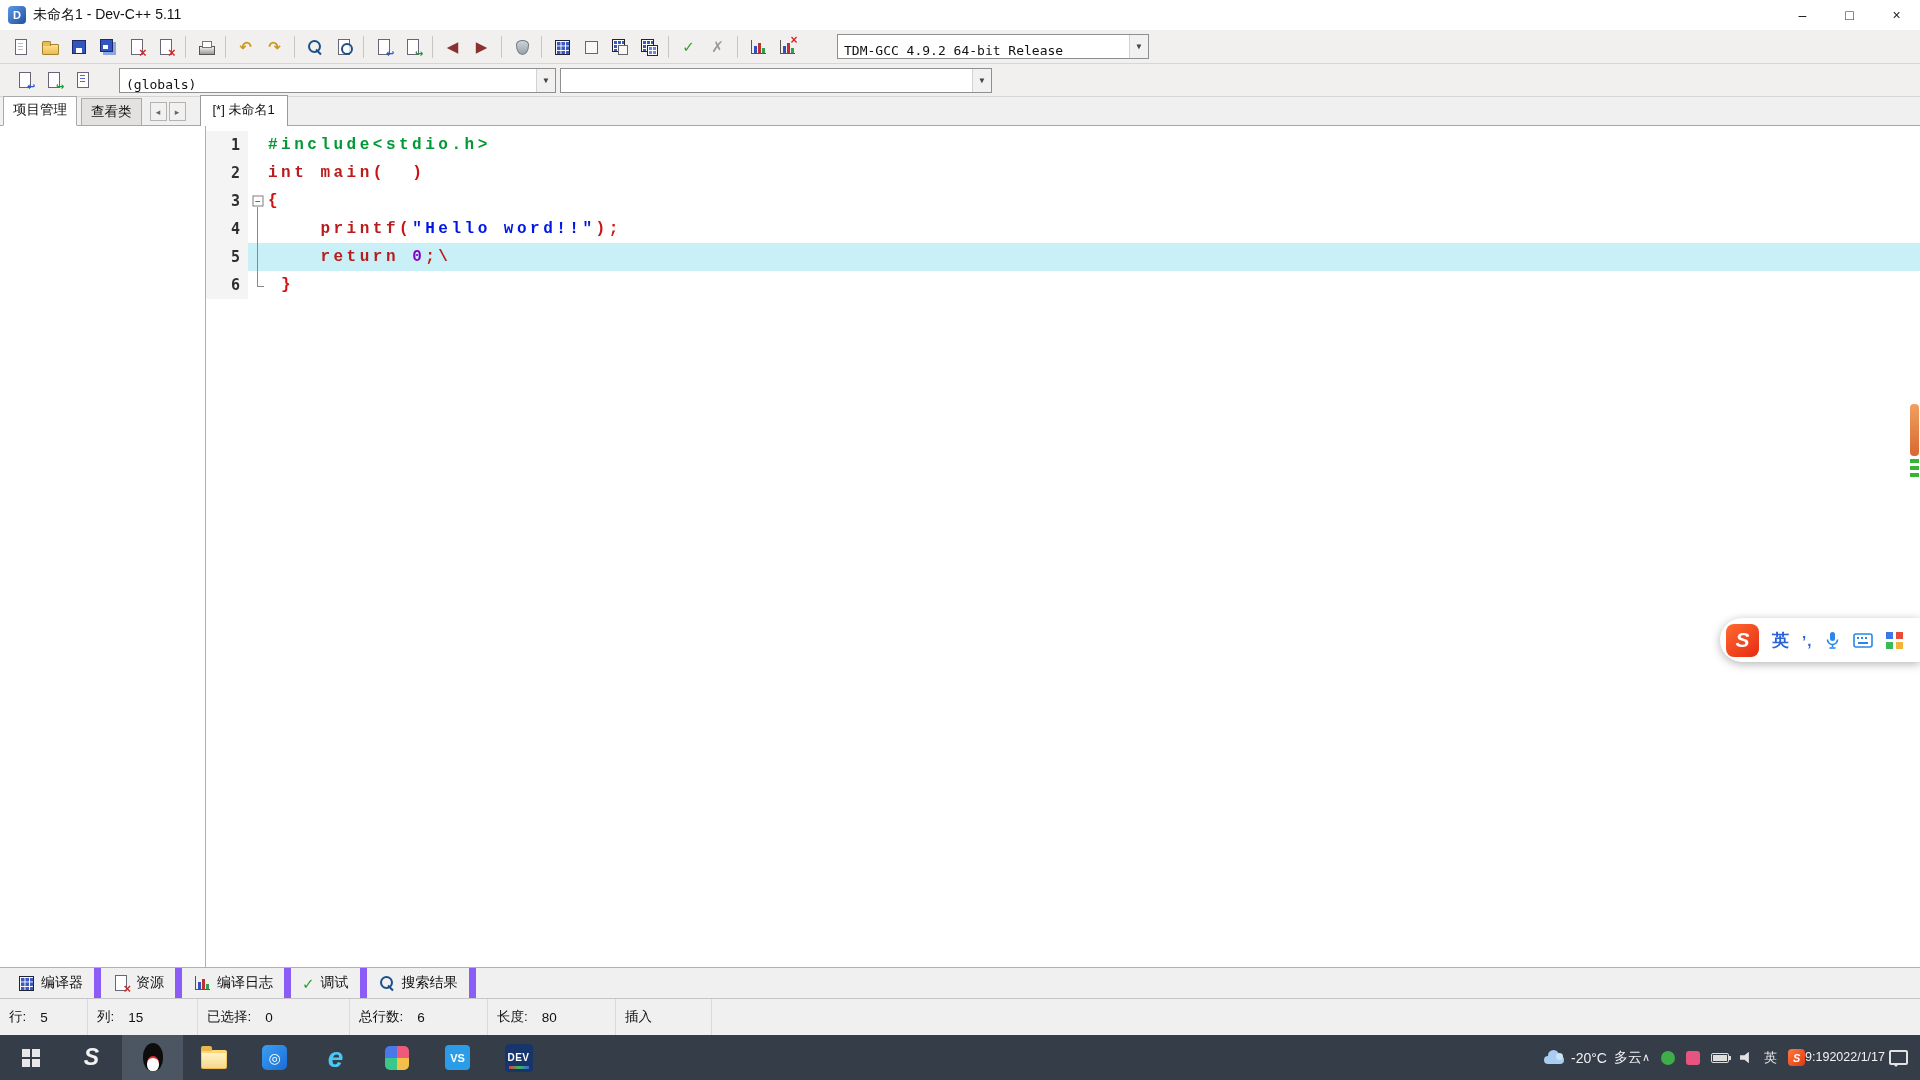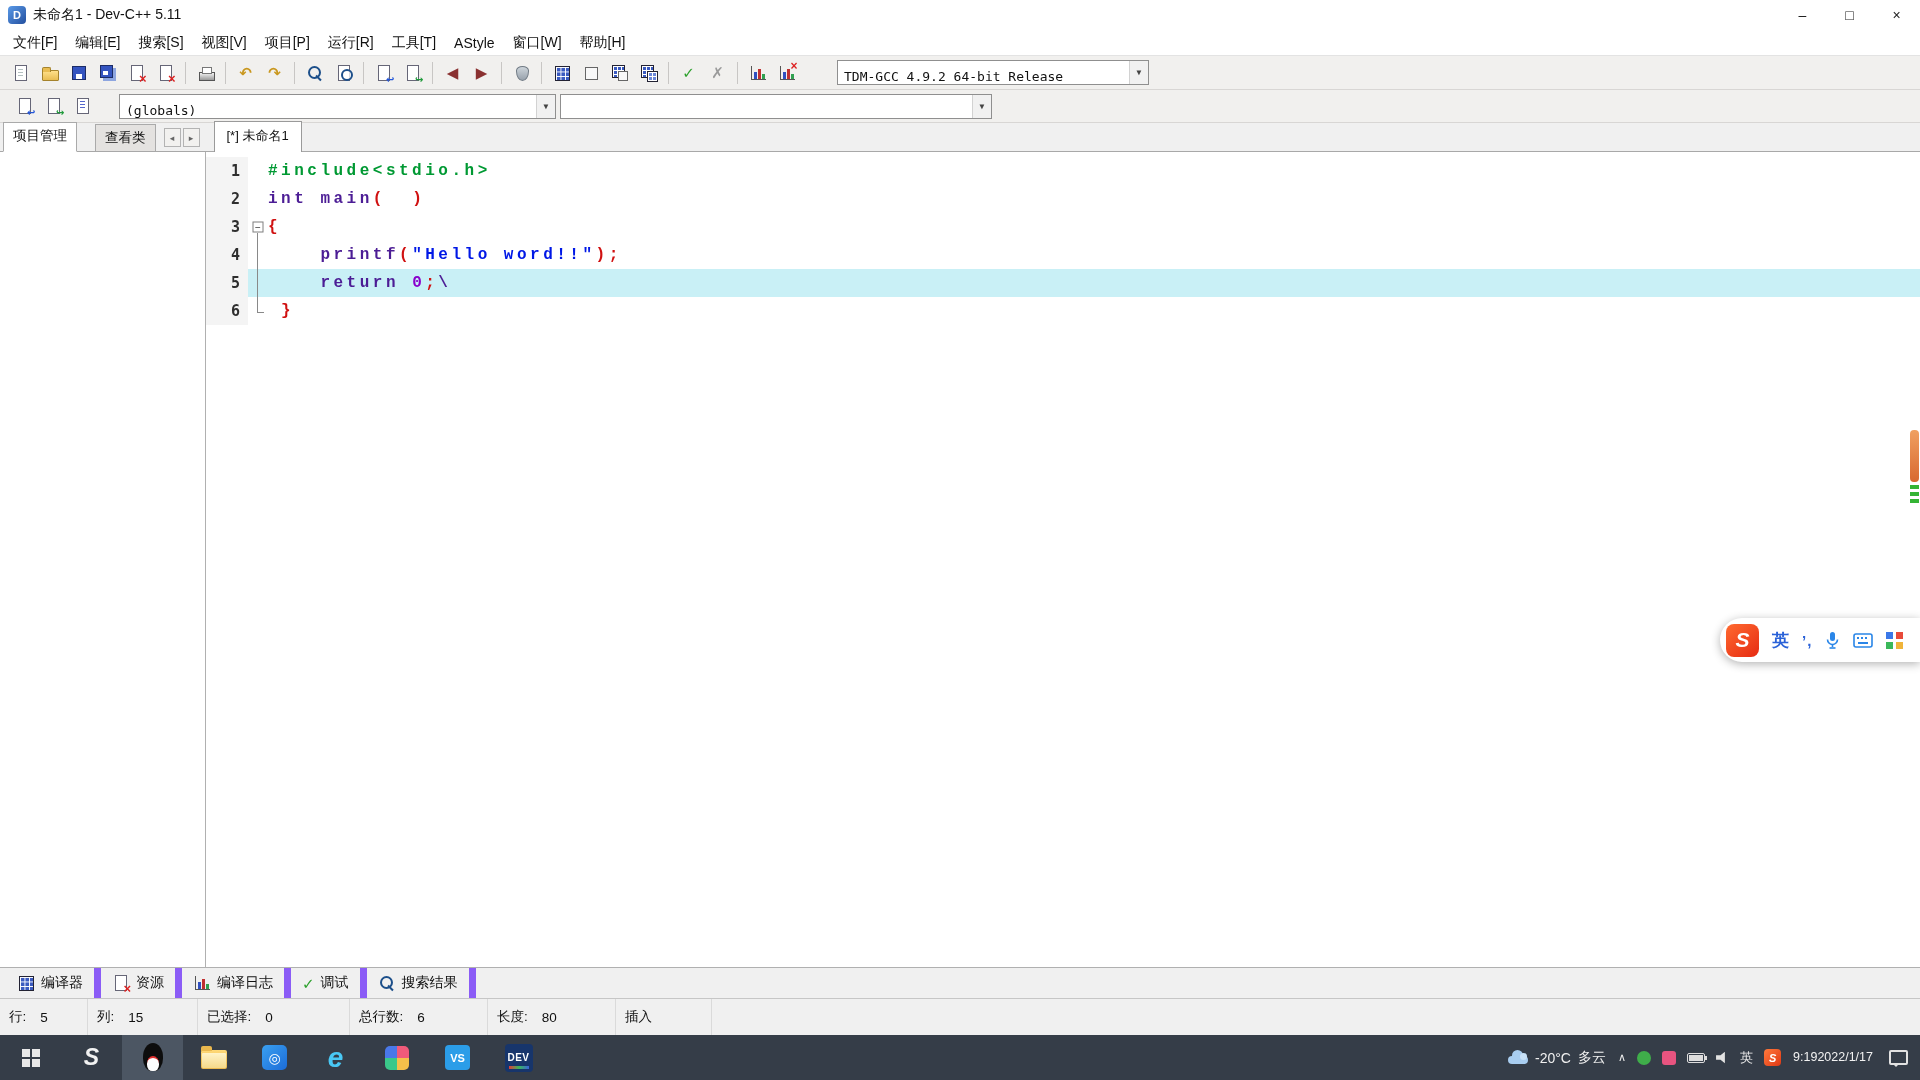--- a/index.html
+++ b/index.html
@@ -32,21 +32,21 @@
     font-family:"DejaVu Sans Mono","Liberation Mono",monospace;font-size:13px;height:25px}
   .combo-text{padding-left:6px;white-space:pre;overflow:hidden}
   .combo-arrow{margin-left:auto;width:19px;align-self:stretch;display:flex;align-items:center;justify-content:center;
     font-size:8px;color:#444;border-left:1px solid #d2d2d2;background:#f1f1f1}
   .compiler-combo{width:312px;margin-left:36px}
   .globals-combo{width:437px;margin-left:22px}
   .class-combo{width:432px;margin-left:4px}
 
   
   .tabsrow{height:29px;background:#f0f0f0;border-bottom:1px solid #a8a8a8;display:flex;align-items:flex-end}
-  .panel-tabs{display:flex;align-items:flex-end;padding-left:3px;gap:18px}
+  .panel-tabs{display:flex;align-items:flex-end;padding-left:3px;gap:4px}
   .ptab{font-size:13.5px;padding:4px 9px;border:1px solid #aaa;border-bottom:none;background:#e4e2e0;white-space:nowrap}
   .ptab.active{background:#fff;margin-bottom:-1px;padding-bottom:6px;border-bottom:1px solid #fff}
   .tab-arrows{display:flex;gap:2px;margin:0 6px 4px 8px}
   .tarrow{width:17px;height:19px;border:1px solid #b3b3b3;background:#f2f1ef;font-size:9px;color:#666;
     display:flex;align-items:center;justify-content:center}
   .editor-tabs{display:flex;align-items:flex-end;margin-left:8px}
   .etab{font-size:13px;padding:5px 12px;border:1px solid #9a9a9a;border-bottom:none;background:#fff;
     margin-bottom:-1px;padding-bottom:7px;white-space:nowrap}
 
   
@@ -61,21 +61,21 @@
     font:600 15px/28px "DejaVu Sans Mono","Liberation Mono",monospace}
   .fold{width:20px;flex:none;position:relative}
   .fold-line::before{content:'';position:absolute;left:9px;top:0;bottom:0;width:1px;background:#898989}
   .fold-start::before{content:'';position:absolute;left:9px;top:72%;bottom:0;width:1px;background:#898989}
   .fold-end::before{content:'';position:absolute;left:9px;top:0;height:55%;width:1px;background:#898989}
   .fold-end::after{content:'';position:absolute;left:9px;top:55%;width:7px;height:1px;background:#898989}
   .foldbox{position:absolute;left:50%;top:50%;transform:translate(-50%,-50%);width:11px;height:11px;
     border:1px solid #7e7e7e;background:#fff;font-size:10px;line-height:9px;text-align:center;color:#333}
   .src{flex:1;font-family:Liberation Mono, monospace;font-weight:bold;font-size:16px;
     line-height:28px;letter-spacing:3.5px;white-space:pre}
-  .tk-pp{color:#009933}.tk-id{color:#4c1d95}.tk-sym{color:#d01111}.tk-str{color:#0018e6}.tk-num{color:#8800cc}
+  .tk-pp{color:#009933}.tk-id{color:#b91c1c}.tk-sym{color:#d01111}.tk-str{color:#0018e6}.tk-num{color:#8800cc}
 
   .scroll-marker{position:absolute;right:1px;top:278px;width:10px;display:flex;flex-direction:column;gap:3px;align-items:center}
   .sm-thumb{width:9px;height:52px;border-radius:4px;background:linear-gradient(#f0a060,#d86830)}
   .sm-green{width:9px;height:4px;background:#35b435}
 
   
   .bottom-tabs{height:31px;flex:none;background:#f0f0f0;border-top:1px solid #b0b0b0;display:flex;align-items:center;padding-left:6px}
   .btab{display:flex;align-items:center;gap:6px;height:100%;padding:0 11px;font-size:14px;border-right:7px solid #8b5cf6}
   .statusbar{height:37px;flex:none;background:#f0f0f0;border-top:1px solid #c6c6c6;display:flex;align-items:center;font-size:13.5px}
   .spanel{height:100%;display:flex;align-items:center;padding-left:9px;border-right:1px solid #dadada}
@@ -154,21 +154,21 @@
     color:#fff;font-size:14px;display:flex;align-items:center;justify-content:center}
   .app-ie{color:#49c8f5;font-size:28px;font-weight:bold;font-style:italic;line-height:1}
   .app-appcolor{width:24px;height:24px;border-radius:5px;background:conic-gradient(#f05a7a 0 25%,#f5c04a 0 50%,#3ac88a 0 75%,#4a78e8 0)}
   .app-vscode{width:25px;height:25px;border-radius:4px;background:#2b9de8;color:#fff;font-weight:bold;font-size:11px;
     display:flex;align-items:center;justify-content:center}
   .app-dev{width:28px;height:28px;border-radius:4px;background:#17356b;color:#fff;font-weight:bold;font-size:10px;
     letter-spacing:.5px;display:flex;align-items:center;justify-content:center;position:relative}
   .app-dev::after{content:'';position:absolute;left:4px;right:4px;bottom:3px;height:3px;
     background:linear-gradient(90deg,#e23a3a,#3ab85a,#3a64d8)}
 
-  .tb-right{margin-left:auto;display:flex;align-items:center;gap:12px;padding-right:12px}
+  .tb-right{margin-left:auto;display:flex;align-items:center;padding-right:12px}
   .weather{display:flex;align-items:center;gap:7px;font-size:14px;color:#f0f0f0}
   .tri-cloud{width:20px;height:8px;background:#a8cdf0;border-radius:6px;position:relative;margin-top:4px;display:inline-block}
   .tri-cloud::before{content:'';position:absolute;left:4px;top:-6px;width:11px;height:11px;border-radius:50%;background:#a8cdf0}
   .tri-cloud::after{content:'';position:absolute;right:1px;top:-3px;width:7px;height:7px;border-radius:50%;background:#c9e2f8}
   .tray-icons{display:flex;align-items:center;gap:11px}
   .tri{display:inline-flex;align-items:center;justify-content:center}
   .tri-chevron{color:#eee;font-size:11px}
   .tri-green{width:14px;height:14px;border-radius:50%;background:#3fae4a}
   .tri-pink{width:14px;height:14px;border-radius:3px;background:#e85480}
   .tri-battery{width:18px;height:10px;border:1px solid #ddd;border-radius:2px;position:relative}
@@ -204,32 +204,20 @@
   <div class="titlebar">
     <span class="app-icon">D</span>
     <span class="title-text">未命名1 - Dev-C++ 5.11</span>
     <div class="win-controls">
       <div class="win-btn">–</div>
       <div class="win-btn">□</div>
       <div class="win-btn">×</div>
     </div>
   </div>
 
-  <div class="menubar" id="menubar">
-      <div class="menu-item">文件[F]</div>
-      <div class="menu-item">编辑[E]</div>
-      <div class="menu-item">搜索[S]</div>
-      <div class="menu-item">视图[V]</div>
-      <div class="menu-item">项目[P]</div>
-      <div class="menu-item">运行[R]</div>
-      <div class="menu-item">工具[T]</div>
-      <div class="menu-item">AStyle</div>
-      <div class="menu-item">窗口[W]</div>
-      <div class="menu-item">帮助[H]</div>
-    </div>
 
   <div class="toolbar" id="toolbar1">
     <div class="tb-buttons" id="tb1">
         <button class="tbtn">
           <span class="ticon ic-page"></span>
         </button>
         <button class="tbtn">
           <span class="ticon ic-folder"></span>
         </button>
         <button class="tbtn">

